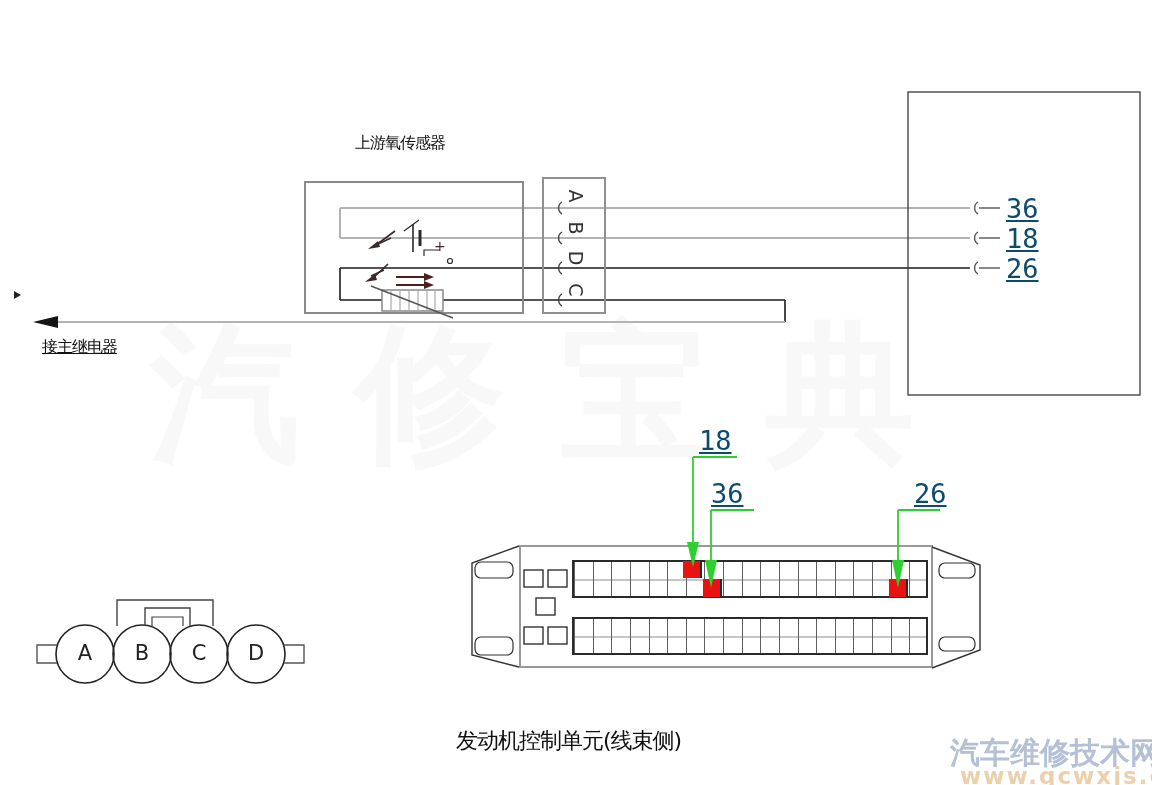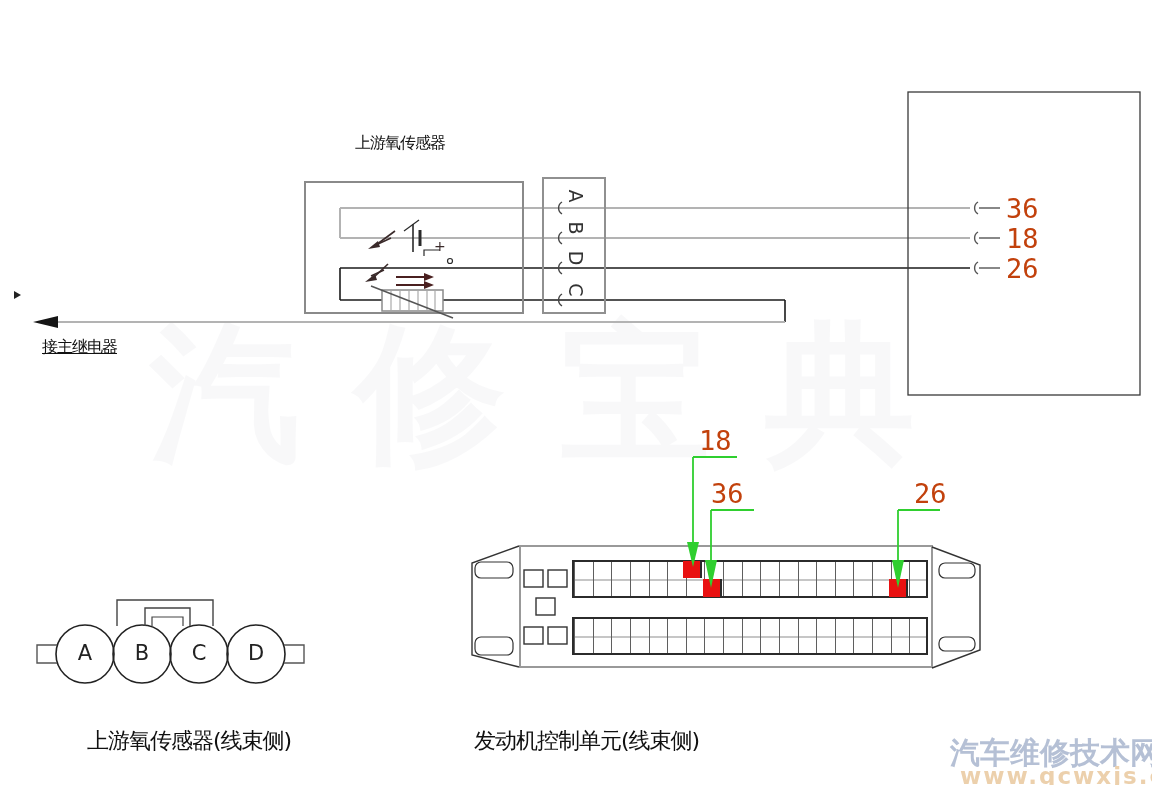--- a/index.html
+++ b/index.html
@@ -2,21 +2,21 @@
 <html><head>
 <meta charset="utf-8">
 <style>
   html,body{margin:0;padding:0;background:#ffffff;}
   #canvas{
     position:relative;width:1152px;height:785px;background:#ffffff;overflow:hidden;
     font-family:"DejaVu Sans",sans-serif;
   }
   .abs{position:absolute;}
   .cn{color:#111;letter-spacing:-1px;white-space:nowrap;}
-  .num{font-family:"DejaVu Sans Mono",monospace;color:#c2410c;white-space:nowrap;}
+  .num{font-family:"DejaVu Sans Mono",monospace;color:#0c4a6e;white-space:nowrap;text-decoration:underline;}
   
   #faint-wm{
     left:150px;top:295px;font-size:150px;font-weight:bold;letter-spacing:55px;
     color:rgba(125,130,148,0.055);z-index:0;white-space:nowrap;
   }
   
   .pin-grid{
     box-sizing:border-box;width:356px;height:38px;border:2px solid #2b2b2b;z-index:1;
     background-image:
       repeating-linear-gradient(90deg,#5f5f5f 0 1px,transparent 1px 18.63px),
@@ -50,21 +50,21 @@
   #callout-18{left:699px;top:425px;}
   #callout-36{left:711px;top:478px;}
   #callout-26{left:914px;top:478px;}
   
   .circle-letter{width:30px;font-size:21px;color:#222;text-align:center;}
   #circle-A{left:70px;top:641px;}
   #circle-B{left:127px;top:641px;}
   #circle-C{left:184px;top:641px;}
   #circle-D{left:241px;top:641px;}
   #sensor-conn-label{left:87px;top:726px;font-size:22px;}
-  #ecu-conn-label{left:474px;top:726px;font-size:22px;}
+  #ecu-conn-label{left:456px;top:726px;font-size:22px;}
   
   #site-wm{left:950px;top:738px;z-index:5;line-height:1;}
   #site-wm-name{font-size:30px;font-weight:bold;color:#b5c0d5;letter-spacing:0px;white-space:nowrap;}
   #site-wm-url{font-size:23px;font-weight:bold;color:#ecd0ac;letter-spacing:2px;white-space:nowrap;margin-top:-3px;margin-left:10px;}
 </style>
 </head>
 <body>
 
 <div id="canvas">
 
@@ -213,21 +213,20 @@
 
   <div id="callout-18" class="abs num callout label-layer">18</div>
   <div id="callout-36" class="abs num callout label-layer">36</div>
   <div id="callout-26" class="abs num callout label-layer">26</div>
 
   <div id="circle-A" class="abs circle-letter label-layer">A</div>
   <div id="circle-B" class="abs circle-letter label-layer">B</div>
   <div id="circle-C" class="abs circle-letter label-layer">C</div>
   <div id="circle-D" class="abs circle-letter label-layer">D</div>
 
-  <div id="sensor-conn-label" class="abs cn label-layer">上游氧传感器(线束侧)</div>
   <div id="ecu-conn-label" class="abs cn label-layer">发动机控制单元(线束侧)</div>
 
   <div id="site-wm" class="abs">
     <div id="site-wm-name">汽车维修技术网</div>
     <div id="site-wm-url">www.qcwxjs.com</div>
   </div>
 
 </div>
 
 </body></html>

